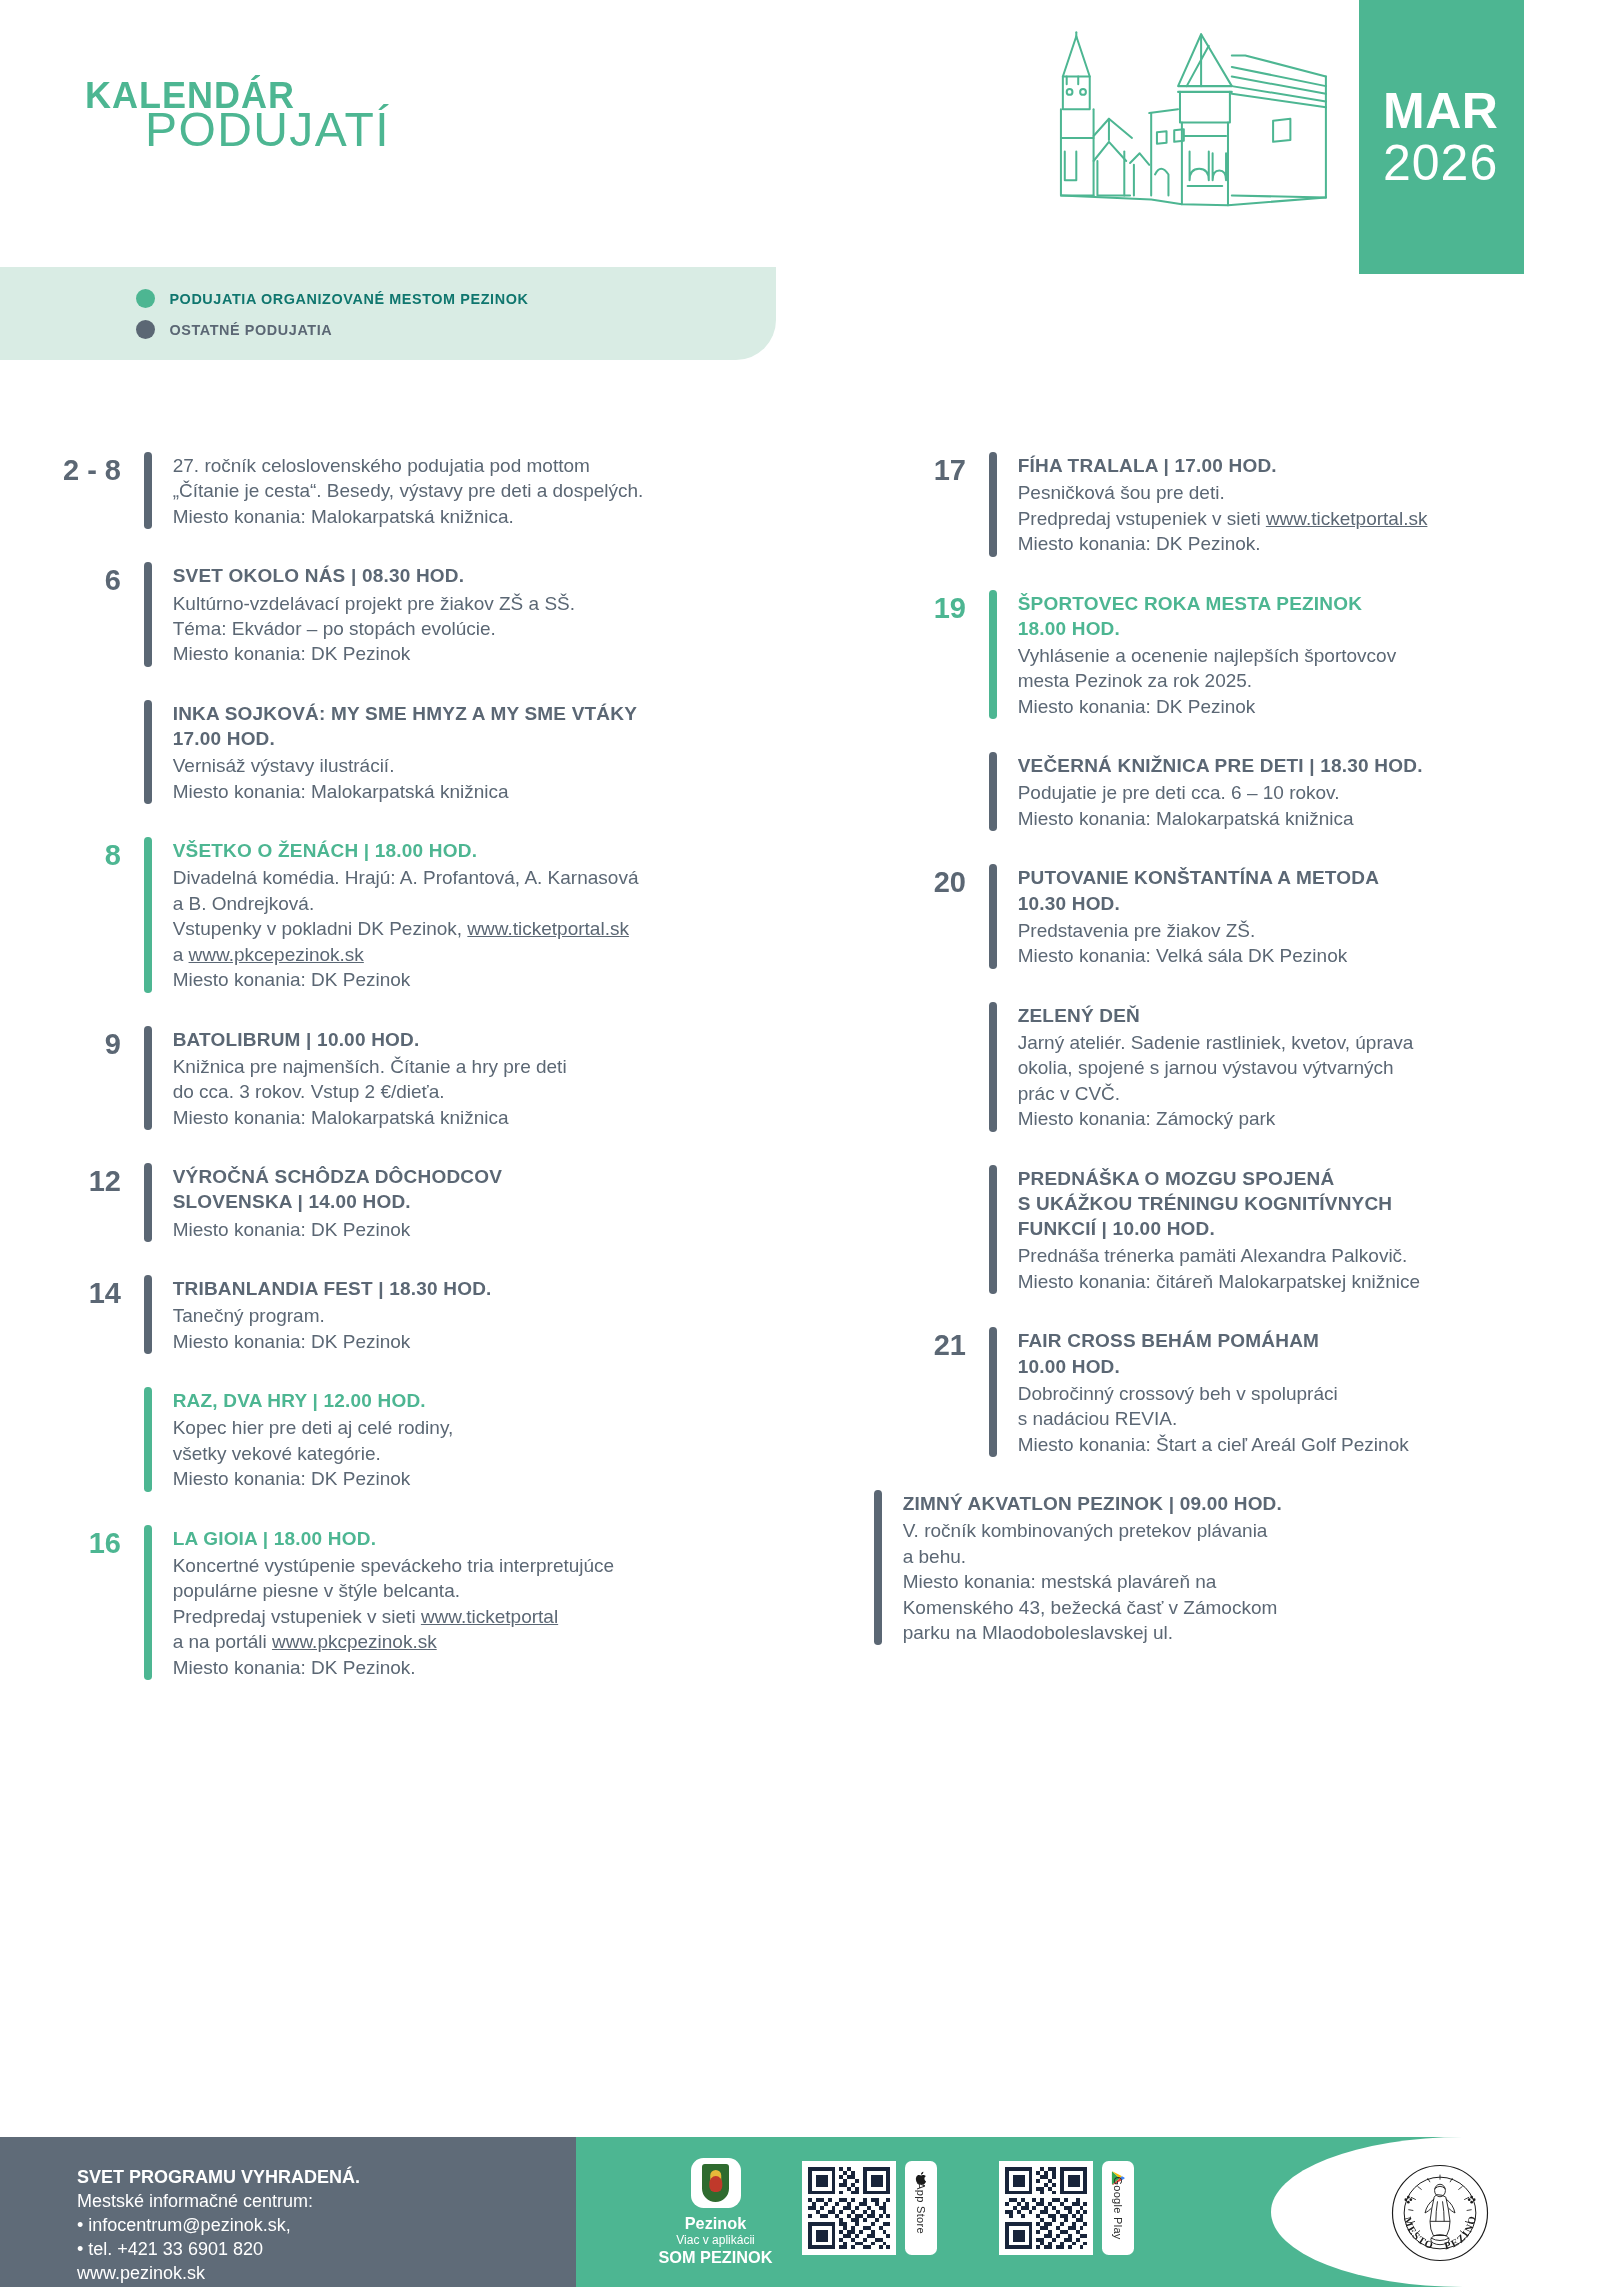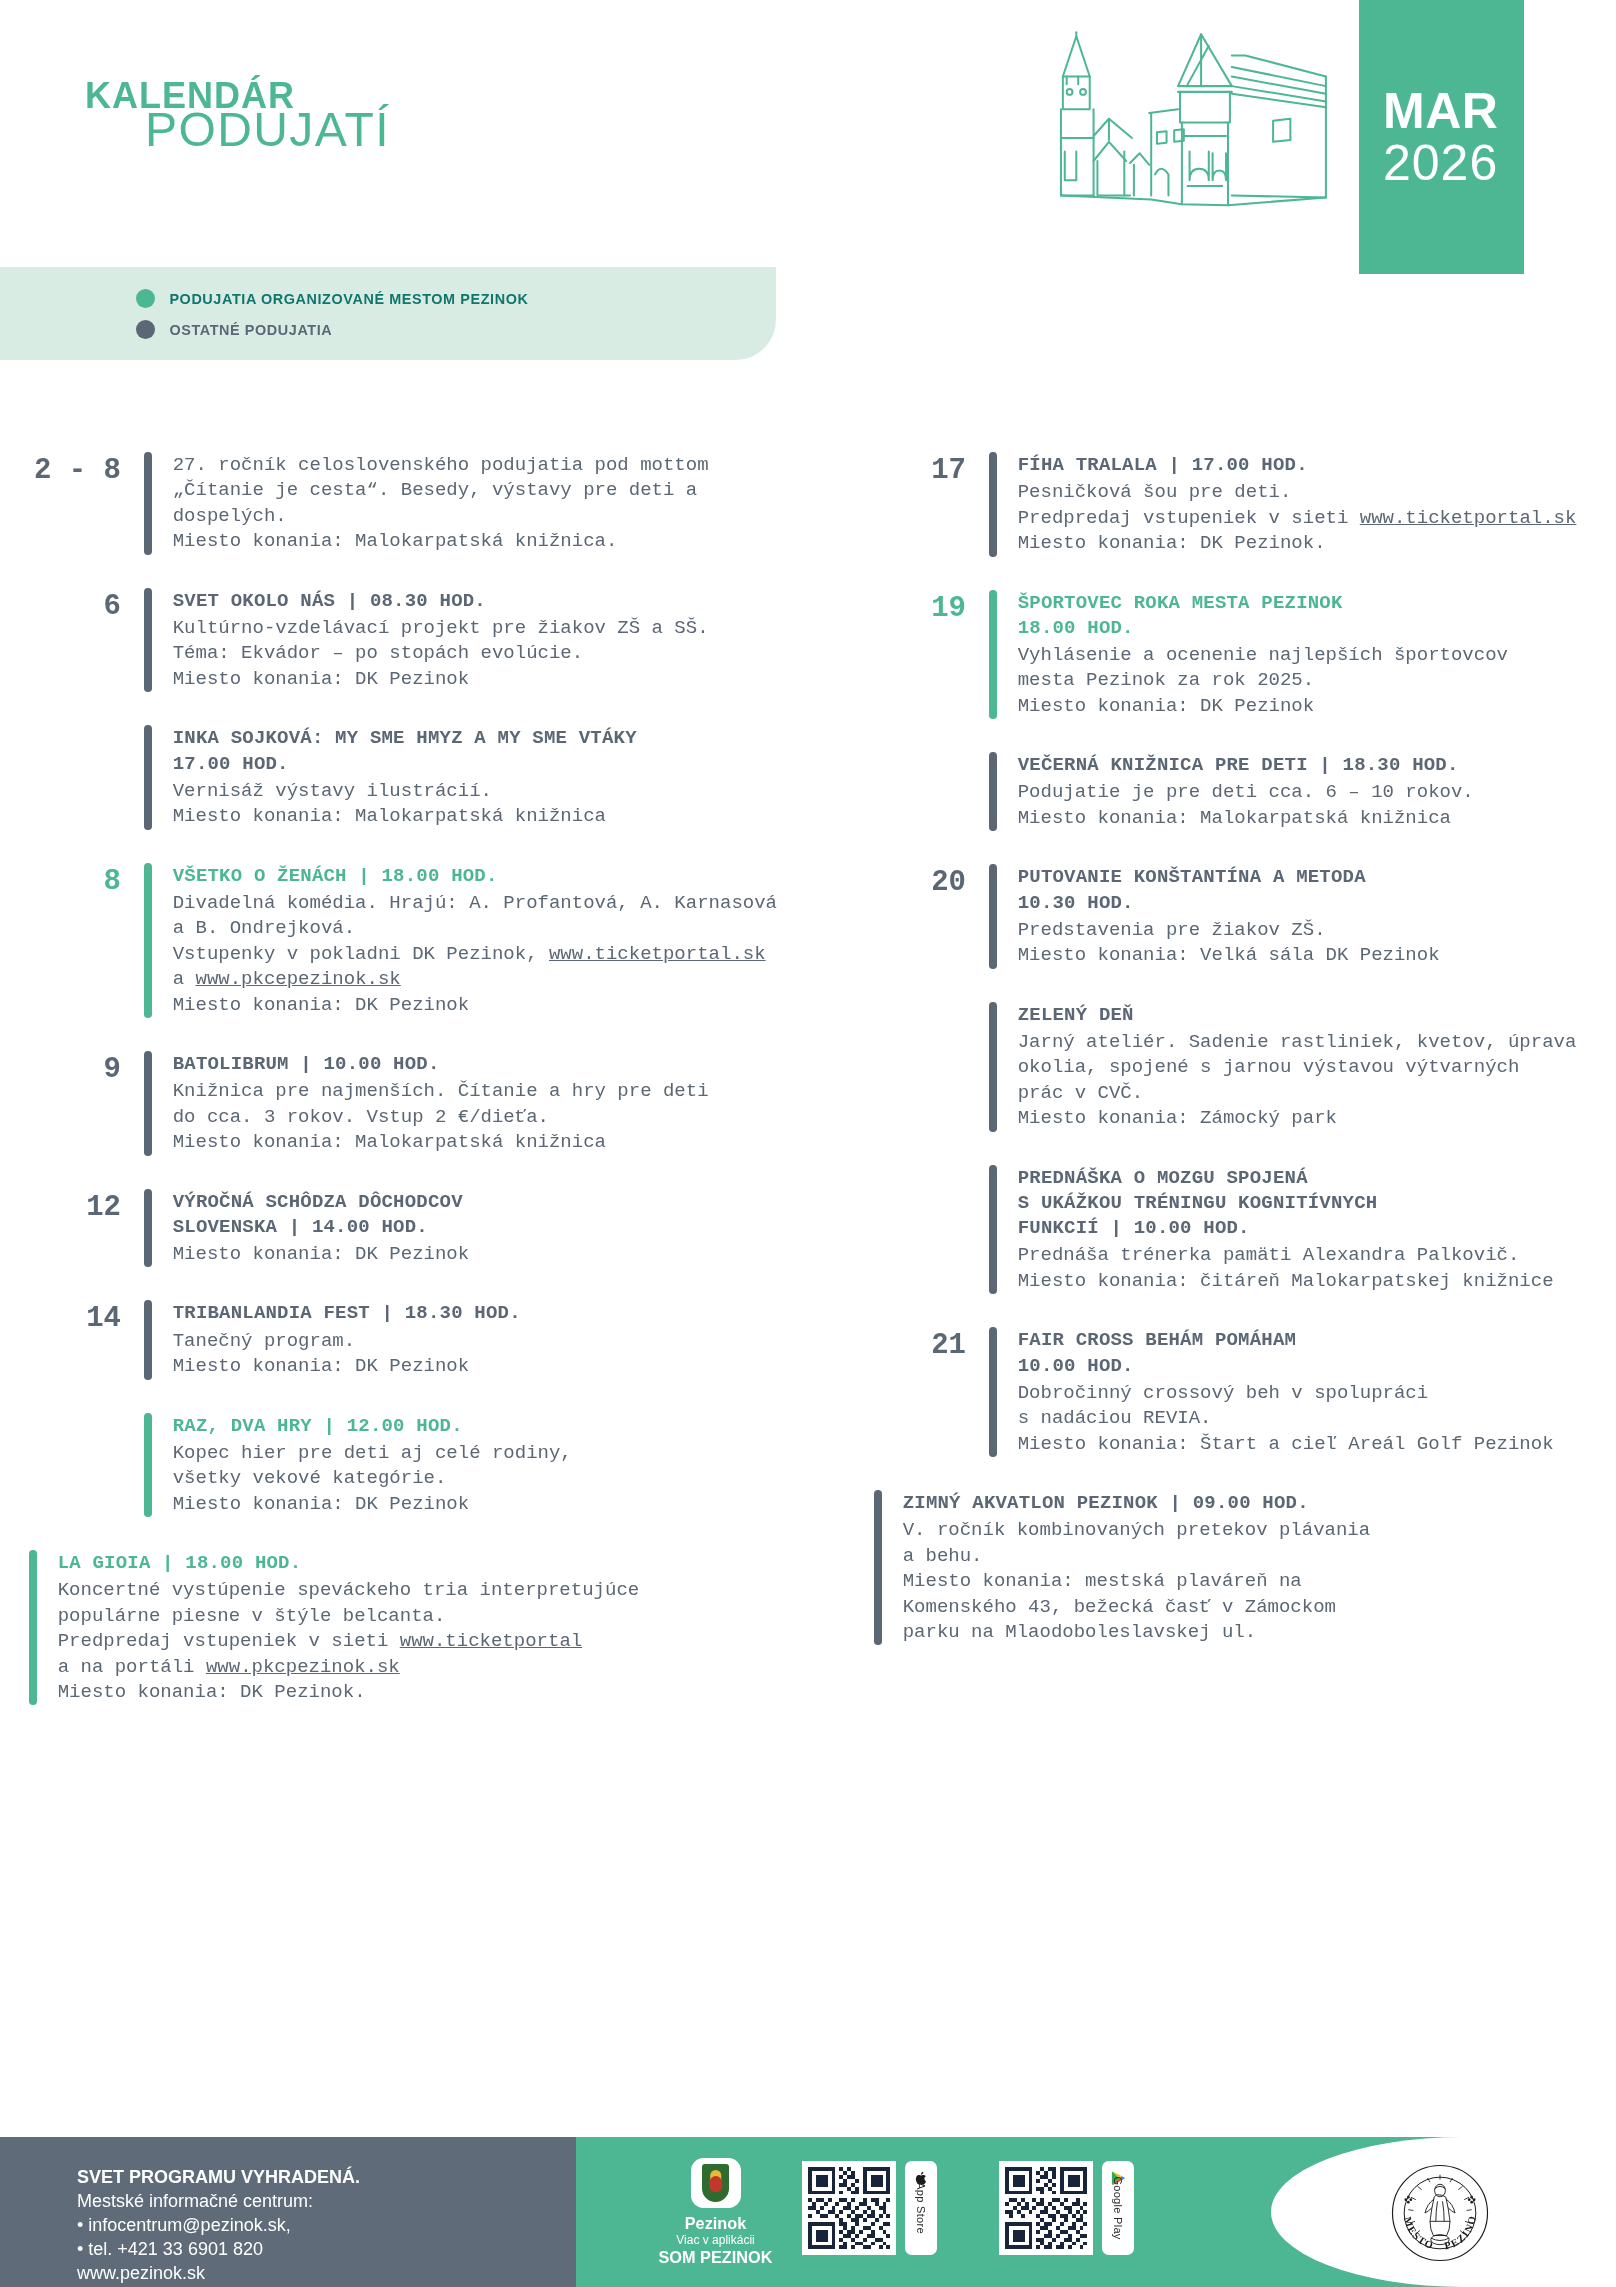--- a/index.html
+++ b/index.html
@@ -133,21 +133,20 @@
     top: 0;
     width: 769px;
   }
   .col.left  { left: 29px; }
   .col.right { left: 874px; }
 
   .event {
     position: relative;
     display: flex;
     margin-bottom: 33px;
-    font-family: Liberation Mono, monospace;
   }
   .event-date {
     flex: 0 0 115px;
     text-align: right;
     padding-right: 23px;
     font-size: 29px;
     font-weight: bold;
     line-height: 1.22;
     padding-top: 1px;
   }
@@ -478,20 +477,21 @@
         </div>
         <div class="event">
           <div class="event-date city"></div>
           <div class="event-bar city"></div>
           <div class="event-body">
             <div class="event-title city">RAZ, DVA HRY | 12.00 HOD.</div>
             <div class="event-desc">Kopec hier pre deti aj celé rodiny,<br>všetky vekové kategórie.<br>Miesto konania: DK Pezinok</div>
           </div>
         </div>
         <div class="event">
+          <div class="event-date city">16</div>
           <div class="event-bar city"></div>
           <div class="event-body">
             <div class="event-title city">LA GIOIA | 18.00 HOD.</div>
             <div class="event-desc">Koncertné vystúpenie speváckeho tria interpretujúce<br>populárne piesne v štýle belcanta.<br>Predpredaj vstupeniek v sieti <span class="lnk">www.ticketportal</span><br>a na portáli <span class="lnk">www.pkcpezinok.sk</span><br>Miesto konania: DK Pezinok.</div>
           </div>
         </div>
       </div>
     <div class="col right" id="col-right">
         <div class="event">
           <div class="event-date other">17</div>

